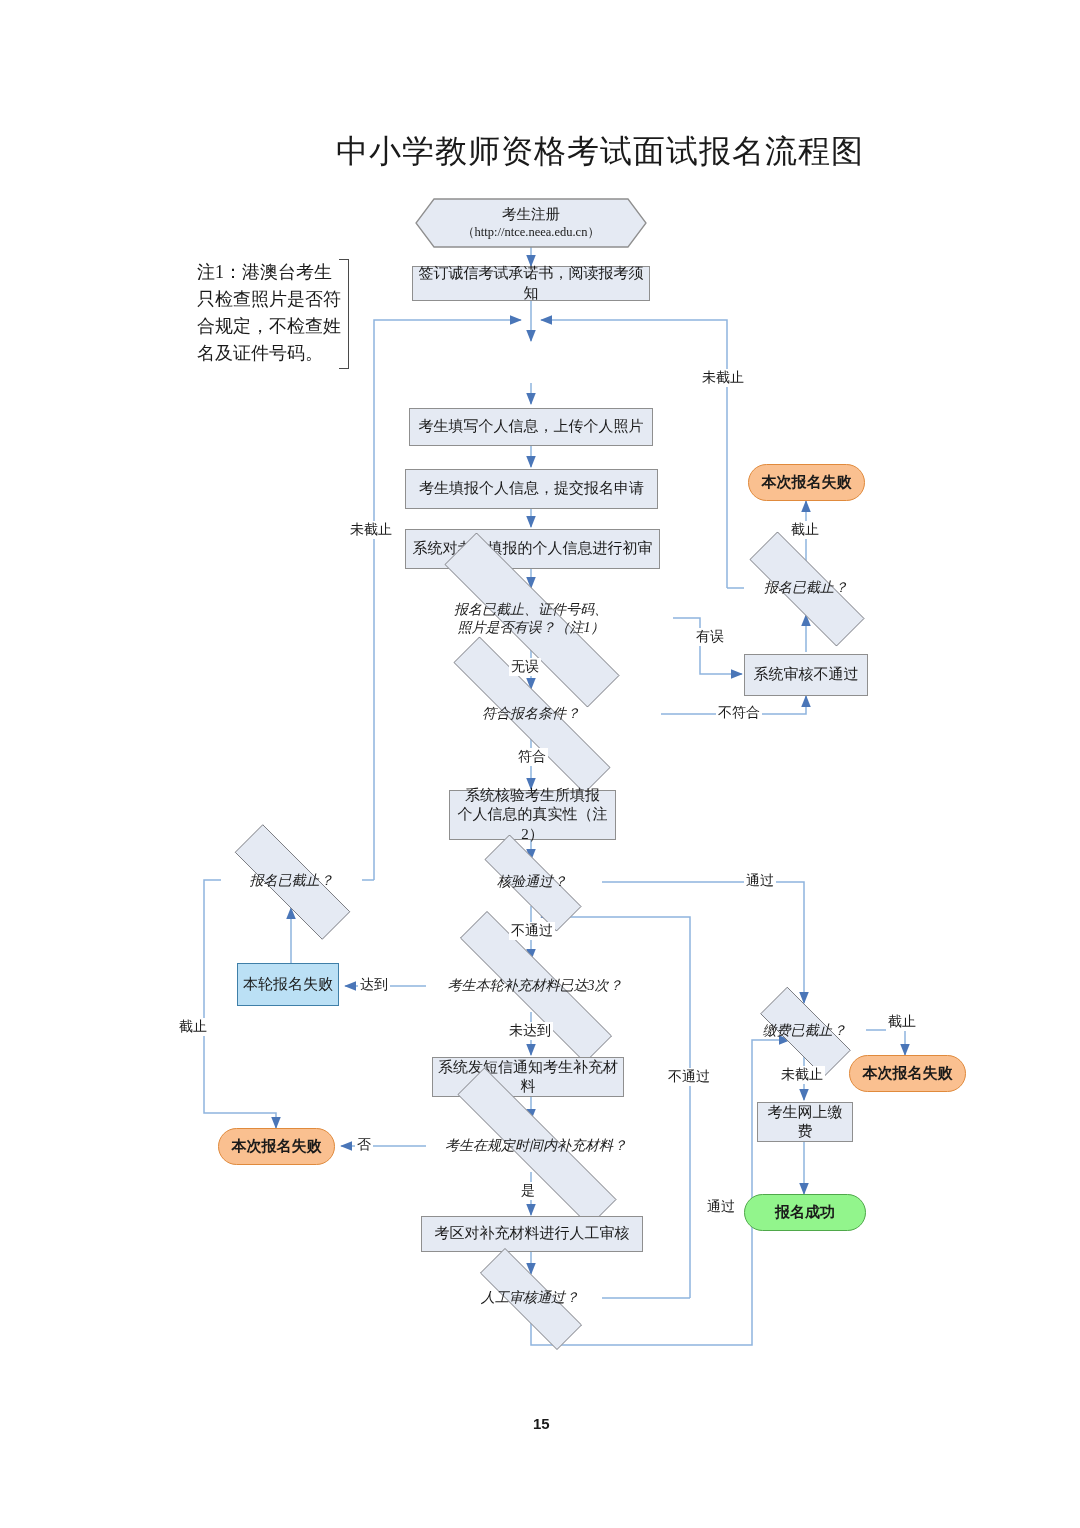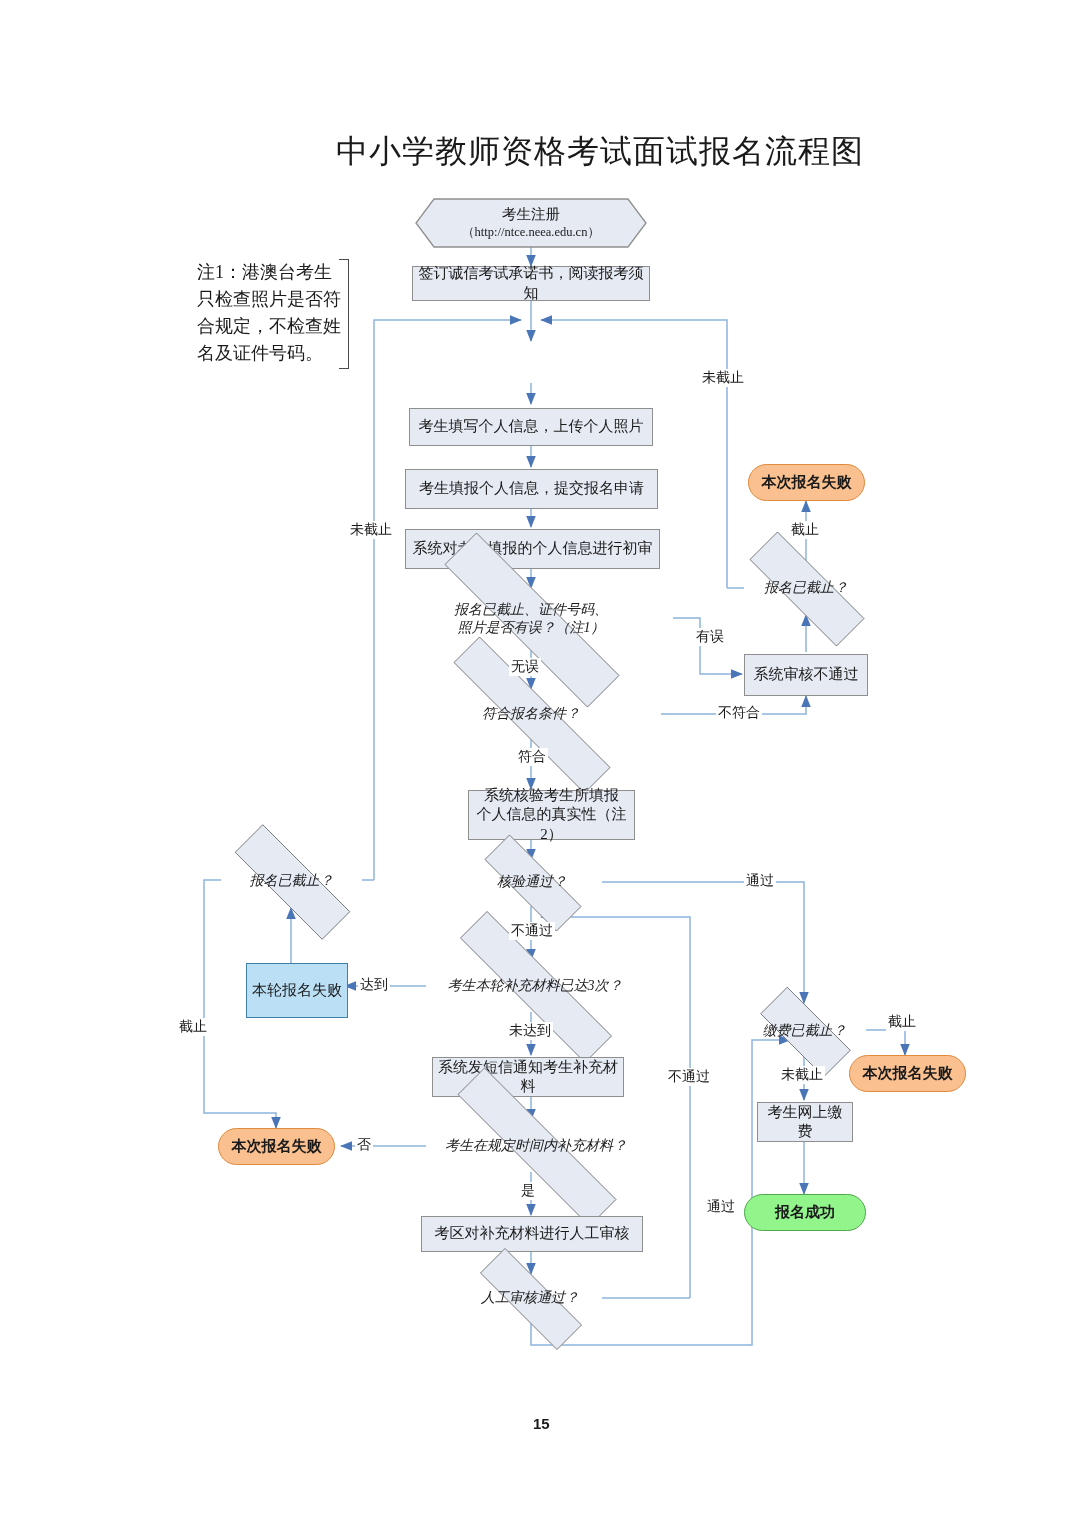--- a/index.html
+++ b/index.html
@@ -162,21 +162,21 @@
       <span>报名已截止、证件号码、</span><br>
       <span>照片是否有误？（注1）</span>
     </span>
   </div>
 
   <div class="node dec" style="left:401px;top:689px;width:260px;height:50px;">
     <span class="shape"></span>
     <span class="txt">符合报名条件？</span>
   </div>
 
-  <div class="node proc" style="left:468px;top:790px;width:167px;height:50px;">
+  <div class="node proc" style="left:449px;top:790px;width:167px;height:50px;">
     <span class="txt">
       <span>系统核验考生所填报</span><br>
       <span>个人信息的真实性（注2）</span>
     </span>
   </div>
 
   <div class="node dec" style="left:461px;top:858px;width:142px;height:48px;">
     <span class="shape"></span>
     <span class="txt">核验通过？</span>
   </div>
@@ -192,21 +192,21 @@
 
   <div class="node pill pill-orange" style="left:748px;top:464px;width:117px;height:37px;">
     <span class="txt">本次报名失败</span>
   </div>
 
   <div class="node dec" style="left:205px;top:854px;width:173px;height:54px;">
     <span class="shape"></span>
     <span class="txt">报名已截止？</span>
   </div>
 
-  <div class="node boxblue" style="left:246px;top:963px;width:102px;height:55px;">
+  <div class="node boxblue" style="left:237px;top:963px;width:102px;height:43px;">
     <span class="txt">本轮报名失败</span>
   </div>
 
   <div class="node dec" style="left:411px;top:960px;width:248px;height:52px;">
     <span class="shape"></span>
     <span class="txt">考生本轮补充材料已达3次？</span>
   </div>
 
   <div class="node proc" style="left:432px;top:1057px;width:192px;height:40px;">
     <span class="txt">系统发短信通知考生补充材料</span>

